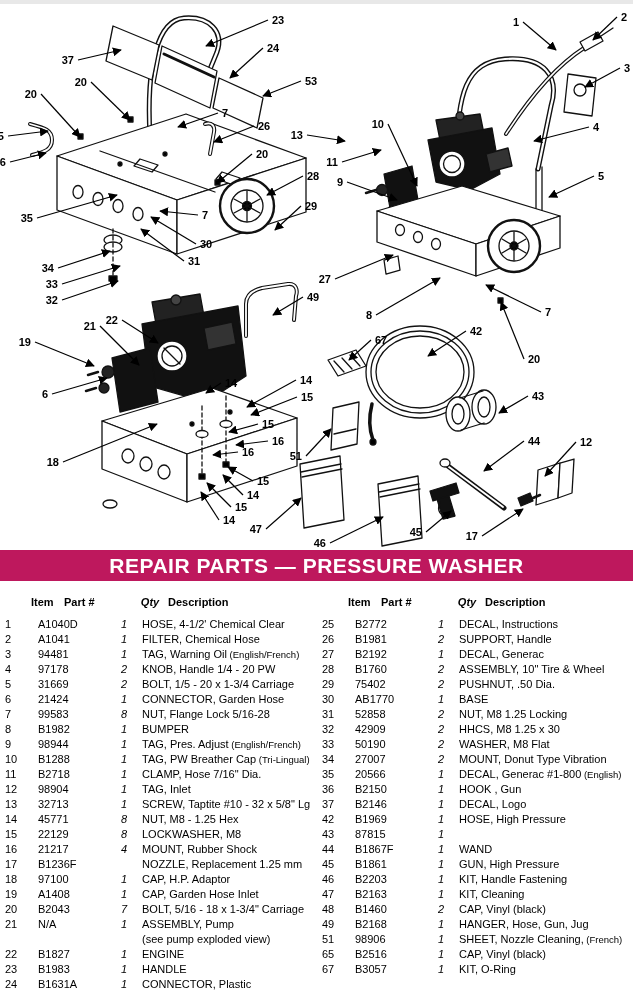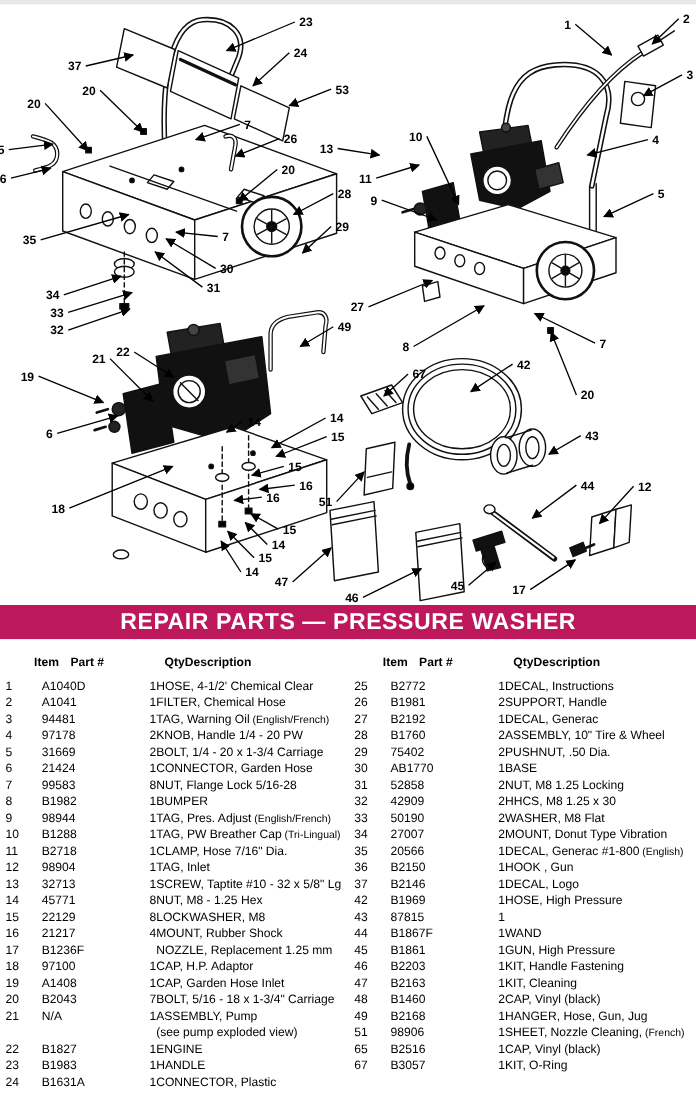--- a/index.html
+++ b/index.html
@@ -13,21 +13,21 @@
              display:flex;align-items:center;justify-content:center;}
   .title-bar span{color:#fff;font-size:21px;font-weight:bold;letter-spacing:.5px;}
   .parts-table{position:absolute;top:592px;left:0;width:633px;}
   .tcol{position:absolute;top:0;width:311px;}
   #col-left{left:5px;}
   #col-right{left:322px;}
   .thead,.trow{display:grid;grid-template-columns:33px 68px 36px 1fr;}
   .thead{font-size:11px;font-weight:bold;padding-left:26px;}
   .rows{margin-top:9px;}
   .trow{font-size:11px;line-height:15px;}
-  .c-qty,.h-qty{text-align:right;}
+  .c-qty,.h-qty{text-align:center;font-style:italic;}
   .c-desc .small{font-size:9.5px;}
 </style>
 </head>
 <body>
 
 <div class="page">
 
   <svg class="diagram" width="633" height="546" viewBox="0 0 633 546">
     <defs>
       <marker id="arrow" viewBox="0 0 10 10" refX="9" refY="5" markerWidth="7.5" markerHeight="7.5" orient="auto">
@@ -384,21 +384,21 @@
           <div class="trow">
             <div class="c-item">4</div>
             <div class="c-part">97178</div>
             <div class="c-qty">2</div>
             <div class="c-desc">KNOB, Handle 1/4 - 20 PW</div>
           </div>
           <div class="trow">
             <div class="c-item">5</div>
             <div class="c-part">31669</div>
             <div class="c-qty">2</div>
-            <div class="c-desc">BOLT, 1/4 - 20 x 1-3/4 Carriage</div>
+            <div class="c-desc">BOLT, 1/5 - 20 x 1-3/4 Carriage</div>
           </div>
           <div class="trow">
             <div class="c-item">6</div>
             <div class="c-part">21424</div>
             <div class="c-qty">1</div>
             <div class="c-desc">CONNECTOR, Garden Hose</div>
           </div>
           <div class="trow">
             <div class="c-item">7</div>
             <div class="c-part">99583</div>

